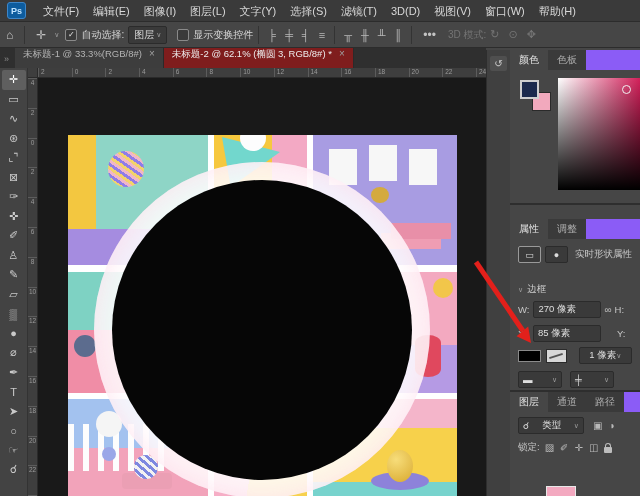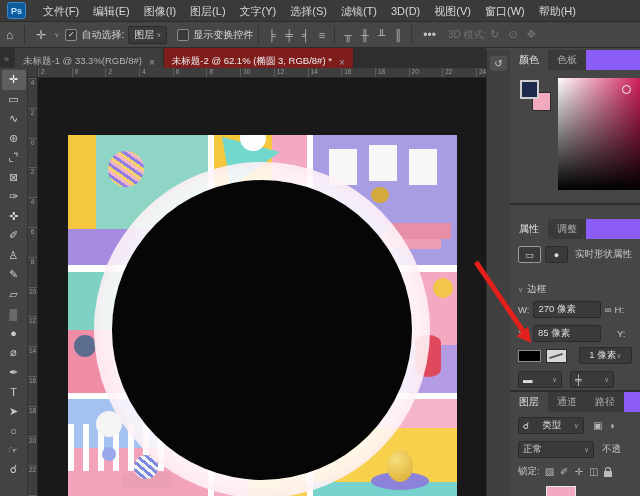--- a/index.html
+++ b/index.html
@@ -25,21 +25,21 @@
             margin:0 4px 0 6px;flex:none;}
   .dropdown{background:#3a3a3a;border:1px solid #2b2b2b;border-radius:2px;height:16px;
             display:inline-flex;align-items:center;padding:0 5px;margin:0 4px;color:#ddd;}
   .icon-row{display:flex;gap:1px;}
   .ai{color:#b8b8b8;font-size:11px;padding:0 4px;}
   .grayed{color:#747474;}
   
   #tabbar{position:absolute;left:0;top:48px;width:486px;height:20px;background:#2f2f2f;
           display:flex;align-items:flex-end;overflow:hidden;}
   .tab-collapse{color:#8a8a8a;font-size:9px;padding:0 6px 4px 4px;}
-  .doc-tab{height:20px;display:flex;align-items:flex-end;background:#3d3d3d;color:#b3b3b3;
+  .doc-tab{height:20px;display:flex;align-items:flex-start;background:#3d3d3d;color:#b3b3b3;
            font-size:9.5px;padding:0 8px;border-right:1px solid #2a2a2a;white-space:nowrap;}
   .doc-tab.active{background:#7f1d1d;color:#ececec;}
   .tab-close{margin-left:7px;font-size:10px;color:#9f9f9f;}
   
   #toolbar{position:absolute;left:0;top:68px;width:28px;height:428px;background:#434343;
            border-right:1px solid #333;box-sizing:border-box;display:flex;flex-direction:column;
            align-items:center;padding-top:2px;}
   .tool{width:24px;height:19.5px;display:flex;align-items:center;justify-content:center;
         color:#c9c9c9;font-size:11px;border-radius:2px;flex:none;}
   .tool.active{background:#5f5f5f;color:#fff;}
@@ -380,27 +380,20 @@
           <span>类型</span>
           <span class="caret">∨</span>
         </span>
         <span style="display:flex;margin-left:6px">
 
         <span class="mini-icon">▣</span>
             <span class="mini-icon">◑</span>
           </span>
       </div>
       <div class="prow" style="margin-top:7px">
-        <span class="field" style="width:66px;justify-content:space-between">
-          <span>正常</span>
-          <span class="caret">∨</span>
-        </span>
-        <span style="margin-left:8px">不透</span>
-      </div>
-      <div class="prow" style="margin-top:7px">
         <span>锁定:</span>
         <span style="display:flex;margin-left:2px">
 
         <span class="mini-icon">▨</span>
             <span class="mini-icon">✐</span>
             <span class="mini-icon">✛</span>
             <span class="mini-icon">◫</span>
           </span>
         <span class="lock-glyph"></span>
       </div>

